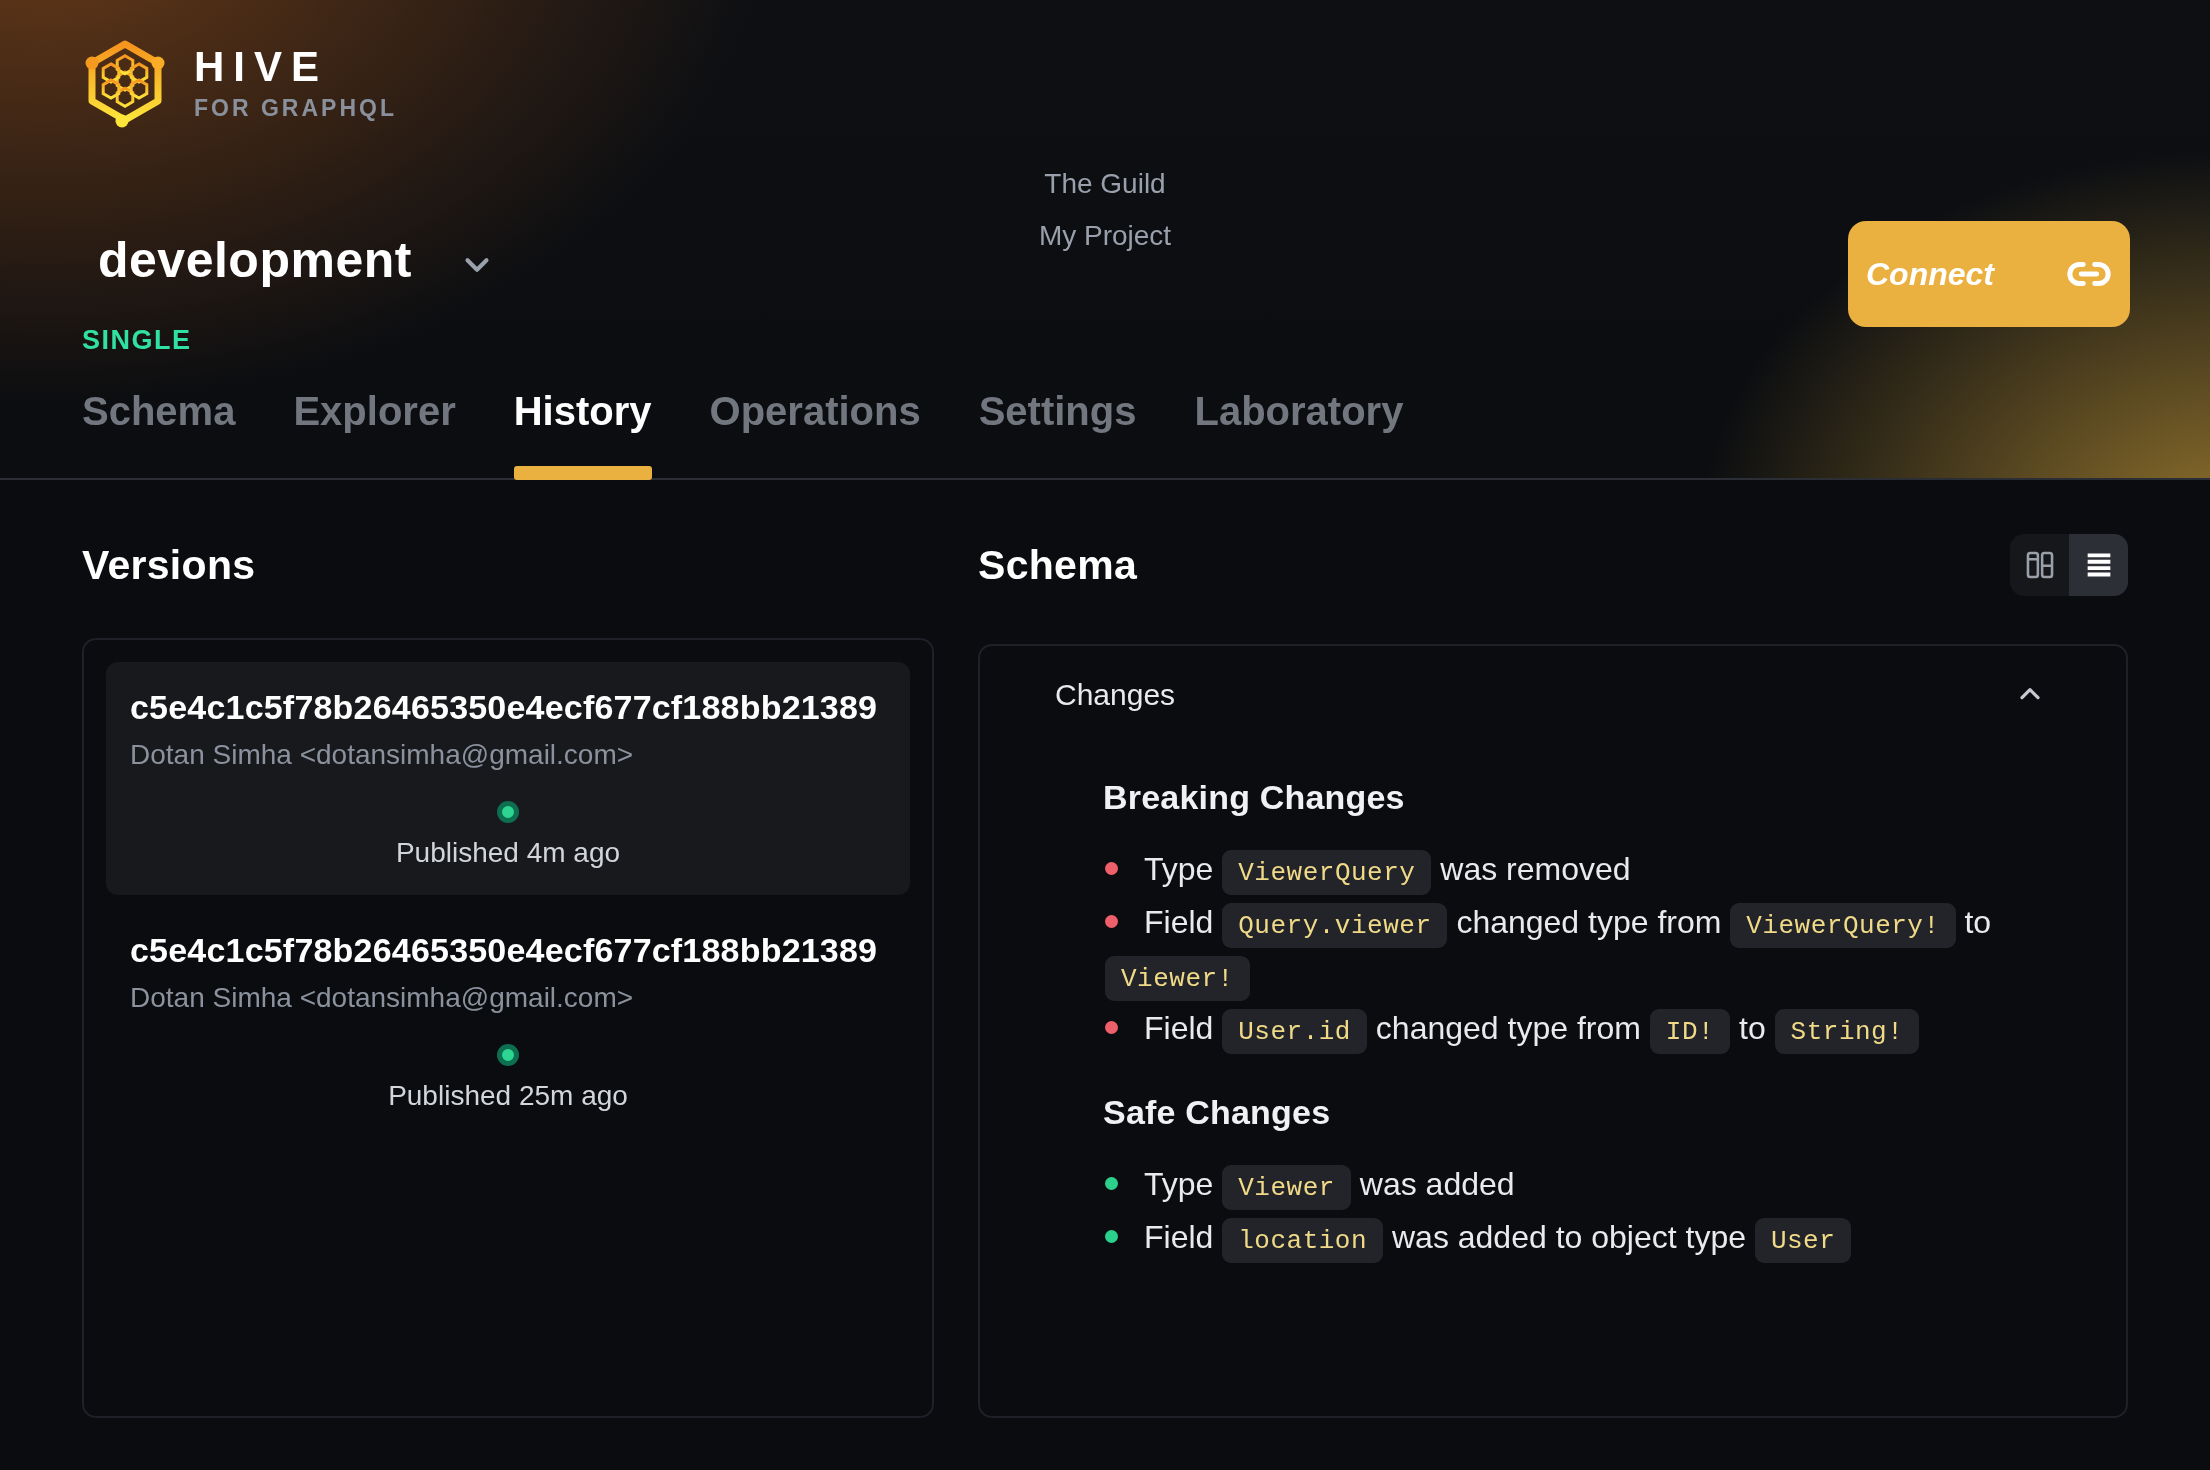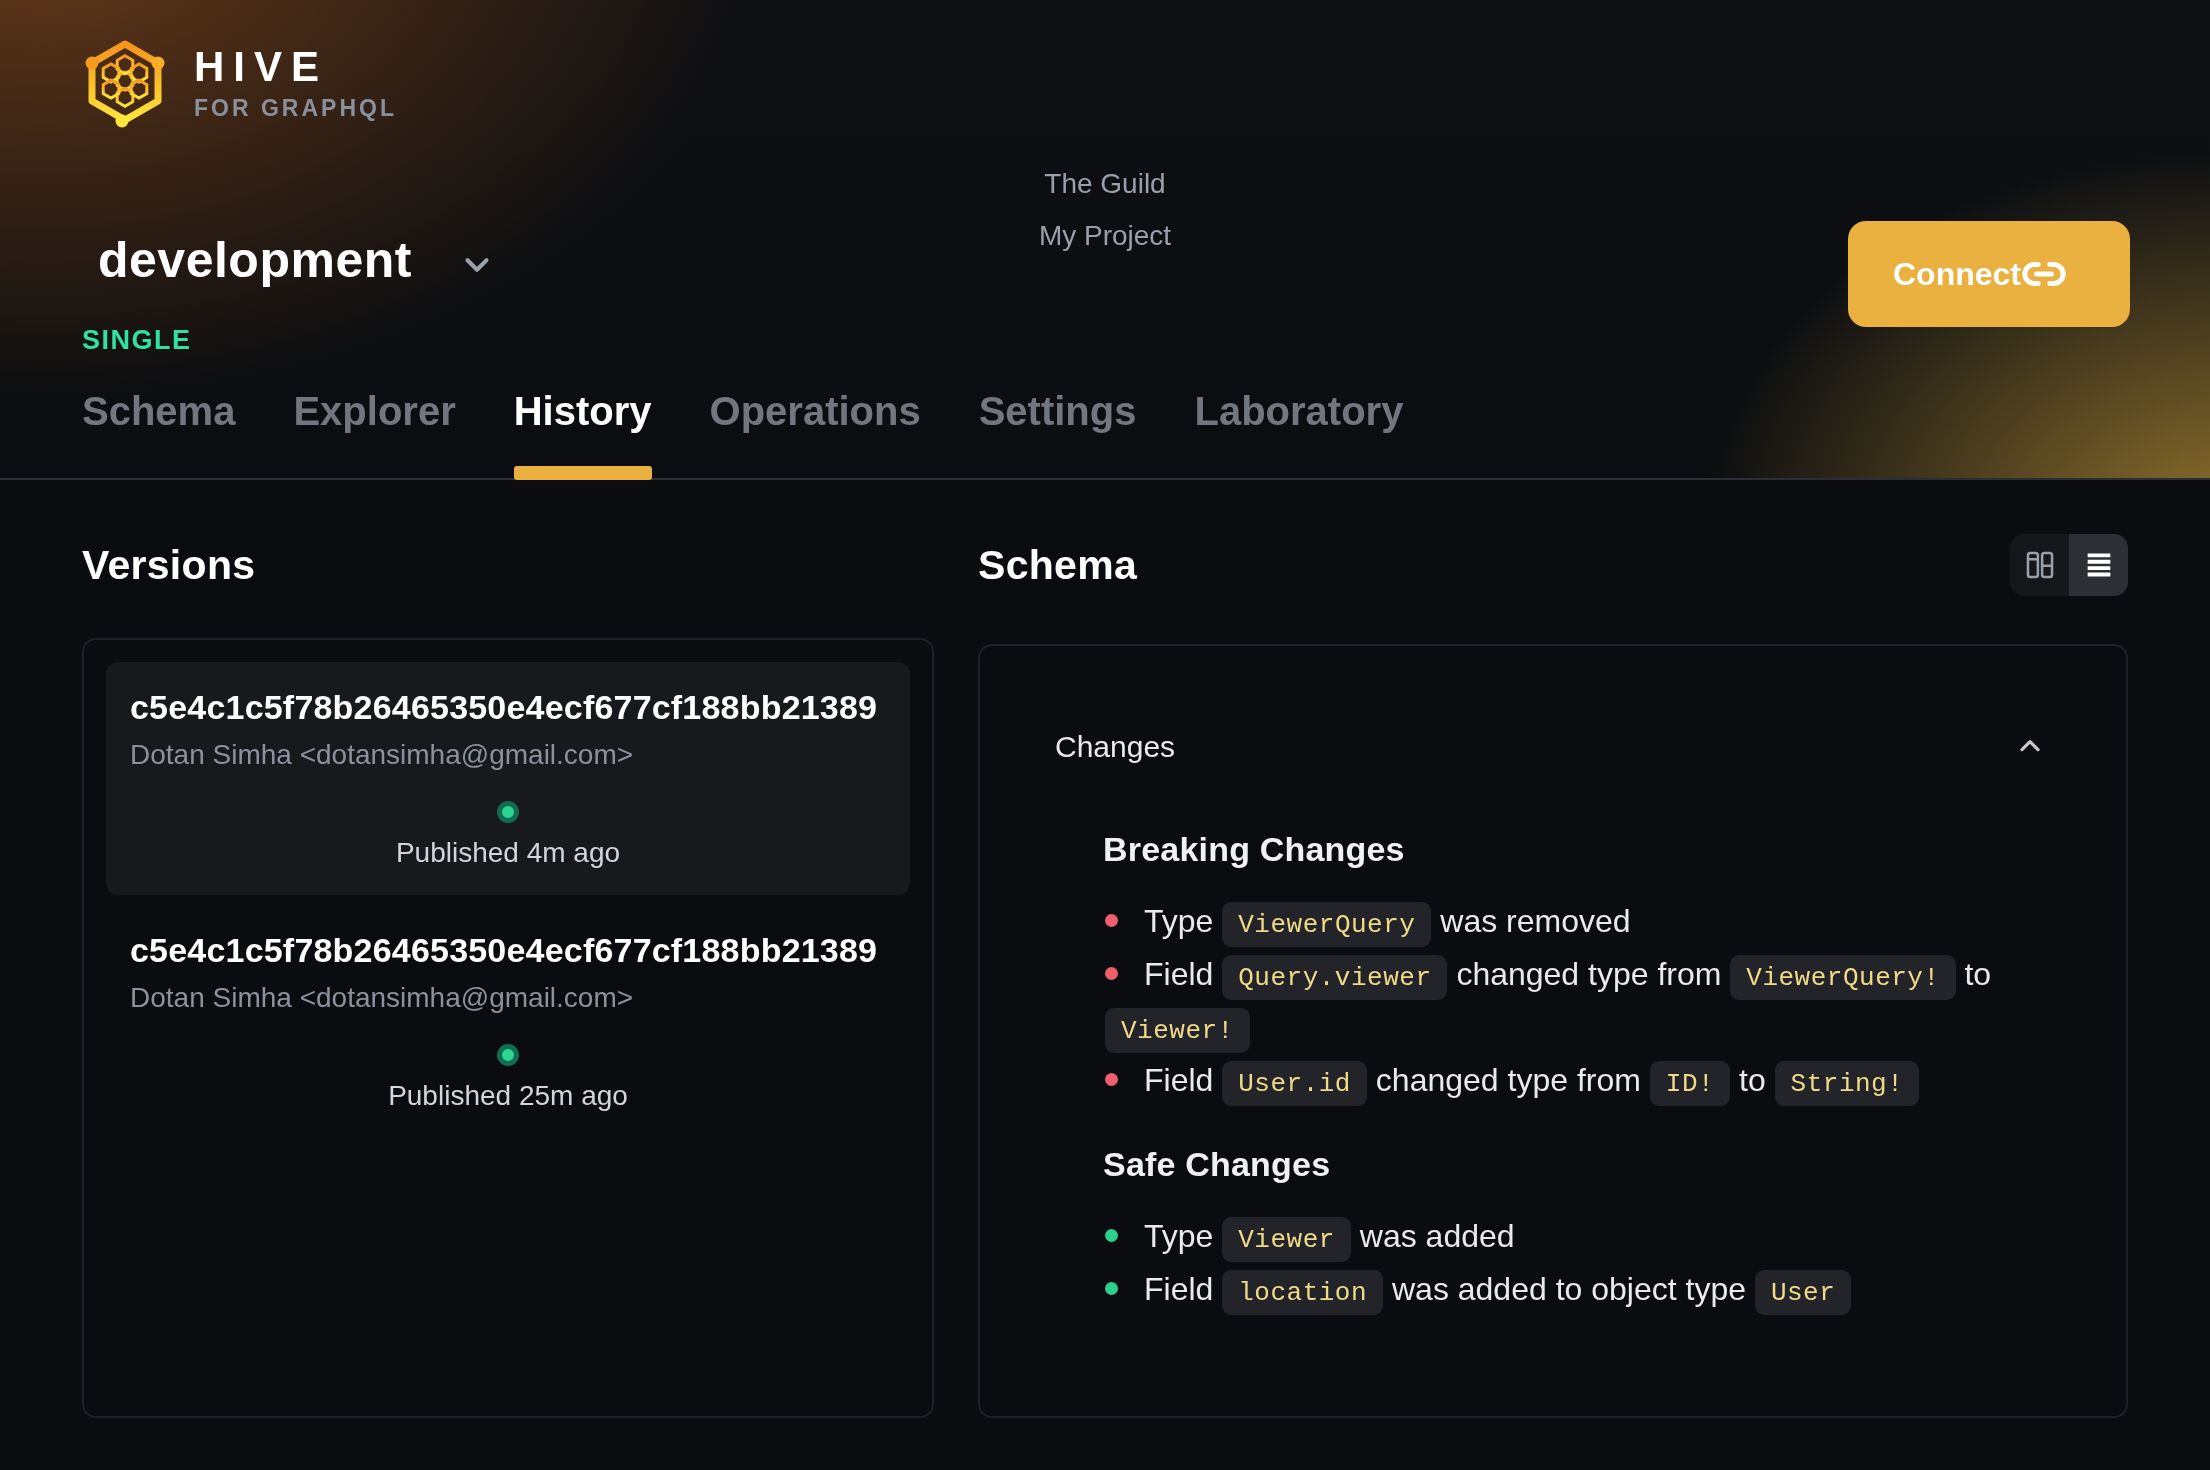--- a/index.html
+++ b/index.html
@@ -41,22 +41,23 @@
   .breadcrumb{display:flex;align-items:center;gap:10px;margin-top:38px;height:34px;flex-direction:column;}
   .bc-item{font-size:28px;color:#99a0ab;text-decoration:none;cursor:pointer;}
   .bc-sep{width:26px;height:26px;stroke:#5b626c;fill:none;stroke-width:2.4;stroke-linecap:round;stroke-linejoin:round;}
   .title-row{display:flex;align-items:center;gap:30px;margin-top:6px;}
   .title-row h1{margin:16px;font-size:50px;font-weight:700;line-height:72px;letter-spacing:.5px;}
   .title-chevron{width:38px;height:38px;stroke:#9aa1ab;fill:none;stroke-width:2.6;stroke-linecap:round;stroke-linejoin:round;cursor:pointer;margin-top:10px;}
   .badge{margin-top:13px;font-size:27px;font-weight:700;letter-spacing:1.5px;color:var(--badge);}
   .connect{
     position:absolute;top:221px;right:80px;width:282px;height:106px;
     background:var(--accent);border:none;border-radius:18px;cursor:pointer;
-    display:flex;align-items:center;padding:0 45px;
+    display:flex;align-items:center;justify-content:space-between;padding:0 18px;
     font-family:"Liberation Sans",sans-serif;
+    font-style:italic;
   }
   .connect-label{font-size:32px;font-weight:700;color:#fff;}
   .link-icon{width:46px;height:46px;stroke:#fff;fill:none;stroke-width:2.6;stroke-linecap:round;stroke-linejoin:round;}
   .tabs{position:absolute;left:82px;bottom:0;display:flex;gap:58px;}
   .tab{position:relative;font-size:40px;font-weight:700;color:var(--txt-tab);padding-bottom:44px;cursor:pointer;}
   .tab.active{color:#fff;}
   .tab.active::after{
     content:"";position:absolute;left:0;right:0;bottom:-2px;height:14px;
     background:var(--accent);border-radius:3px;
   }
@@ -72,21 +73,21 @@
   .version{padding:26px 24px;border-radius:12px;cursor:pointer;}
   .version.selected{background:var(--card-bg);}
   .version + .version{margin-top:10px;}
   .v-hash{font-size:34px;font-weight:700;color:#fff;letter-spacing:.2px;white-space:nowrap;}
   .v-author{margin-top:12px;font-size:28px;color:var(--txt-dim);}
   .v-status{margin-top:30px;display:flex;align-items:center;gap:14px;font-size:28px;color:#d2d5da;flex-direction:column;}
   .dot{width:22px;height:22px;border-radius:50%;background:#2dd492;border:5px solid #0d6f50;flex:0 0 auto;}
   
   .changes-panel{
     margin-top:48px;height:774px;border:2px solid var(--panel-border);border-radius:14px;
-    padding:84px 80px 0 75px;overflow:hidden;
+    padding:32px 80px 0 75px;overflow:hidden;
   }
   .changes-head{display:flex;align-items:center;justify-content:space-between;cursor:pointer;}
   .changes-label{font-size:30px;font-weight:500;color:#e9eaec;}
   .chev-up{width:32px;height:32px;stroke:#c6cad0;fill:none;stroke-width:2.4;stroke-linecap:round;stroke-linejoin:round;}
   .chg-wrap{margin-left:48px;margin-top:66px;}
   .chg-section + .chg-section{margin-top:38px;}
   .chg-section h3{margin:0;font-size:34px;font-weight:600;color:#f0f1f3;letter-spacing:.2px;}
   .chg-list{list-style:none;margin:26px 0 0;padding:0 0 0 2px;max-width:960px;}
   .chg-list li{font-size:32px;line-height:53px;color:#e8eaec;}
   .bullet{display:inline-block;width:13px;height:13px;border-radius:50%;margin-right:26px;vertical-align:middle;position:relative;top:-3px;}

